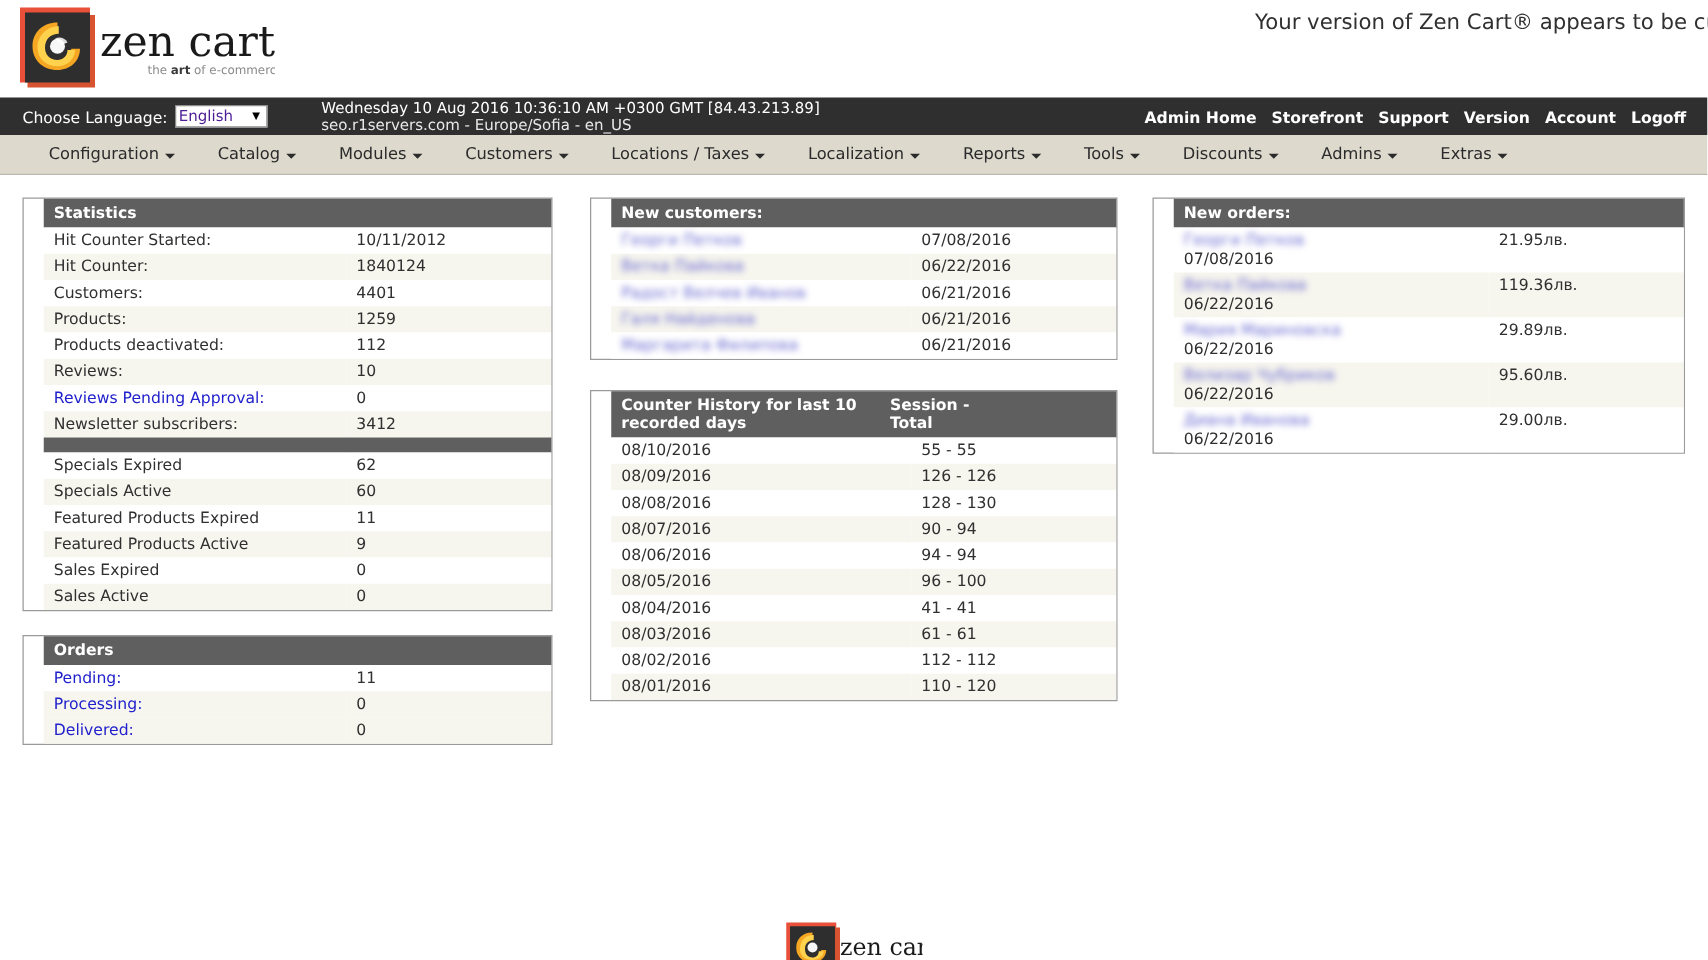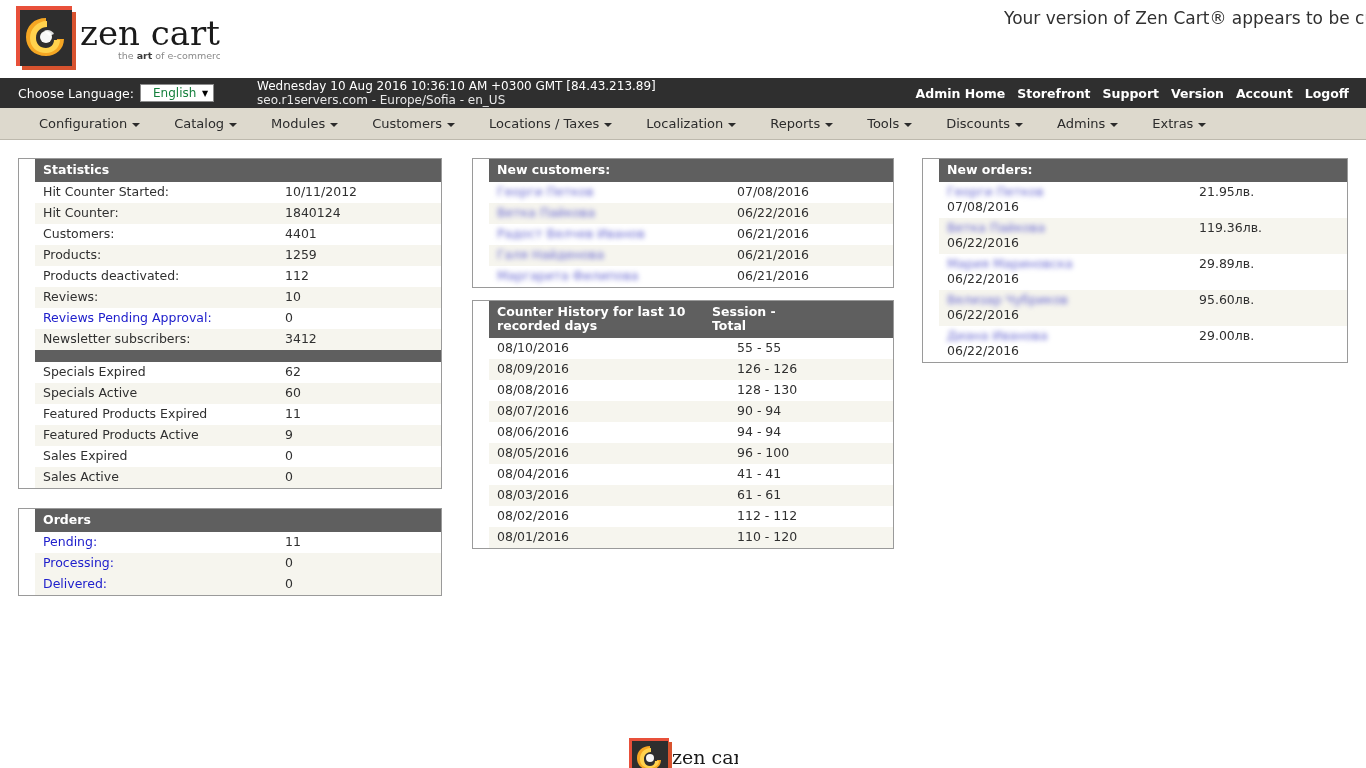--- a/index.html
+++ b/index.html
@@ -61,25 +61,25 @@
     gap: 6px;
     margin-left: 18px;
     font-size: 12.5px;
     color: #ffffff;
     white-space: nowrap;
   }
   .lang-select {
     font-family: "DejaVu Sans", "Liberation Sans", sans-serif;
     font-size: 12px;
     background: #ffffff;
-    color: #15803d;
+    color: #4c1d95;
     border: 1px solid #8c8c8c;
     height: 18px;
     width: 74px;
-    padding: 0 12px;
+    padding: 0 2px;
     line-height: 16px;
     border-radius: 0;
     -webkit-appearance: none;
     appearance: none;
     position: relative;
   }
   .select-shell { position: relative; display: inline-block; }
   .select-caret {
     position: absolute;
     right: 6px;
@@ -462,21 +462,21 @@
               <td class="val-mid">06/21/2016</td>
             </tr>
           <tr class="odd">
               <td><a class="lnk" href="#"><span class="redacted">Маргарита Филипова</span></a></td>
               <td class="val-mid">06/21/2016</td>
             </tr>
         </tbody>
       </table>
     </div>
 
-    <div class="panel" style="margin-top:12px;">
+    <div class="panel" style="margin-top:24px;">
       <div class="panel-head">
         <span>Counter History for last 10 recorded days</span>
         <span class="right-label">Session - Total</span>
       </div>
       <table class="grid">
         <tbody>
           <tr class="odd">
               <td>08/10/2016</td>
               <td class="val-mid">55 - 55</td>
             </tr>

